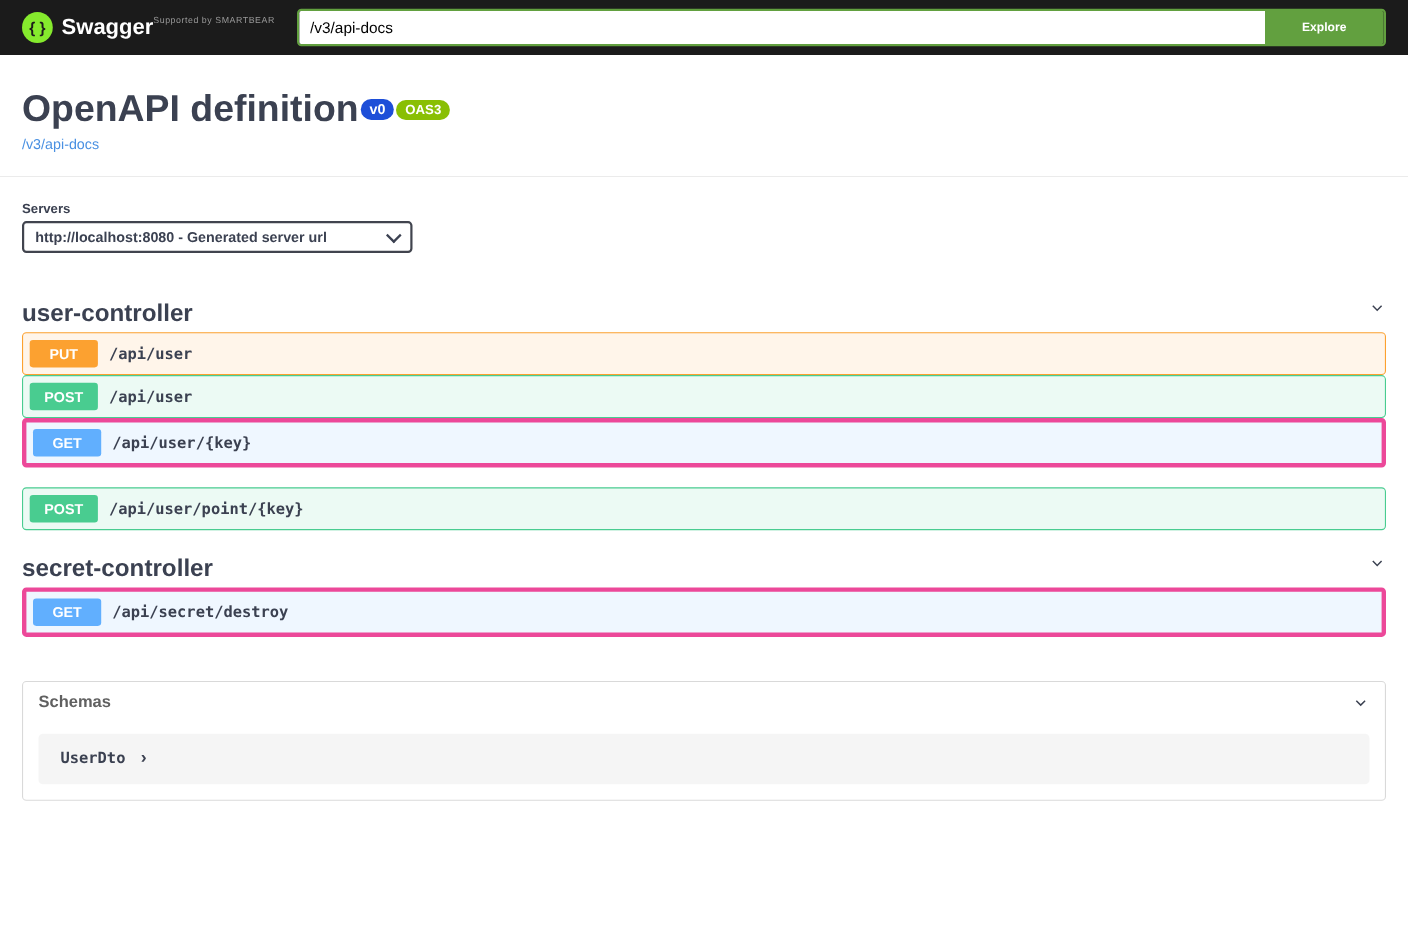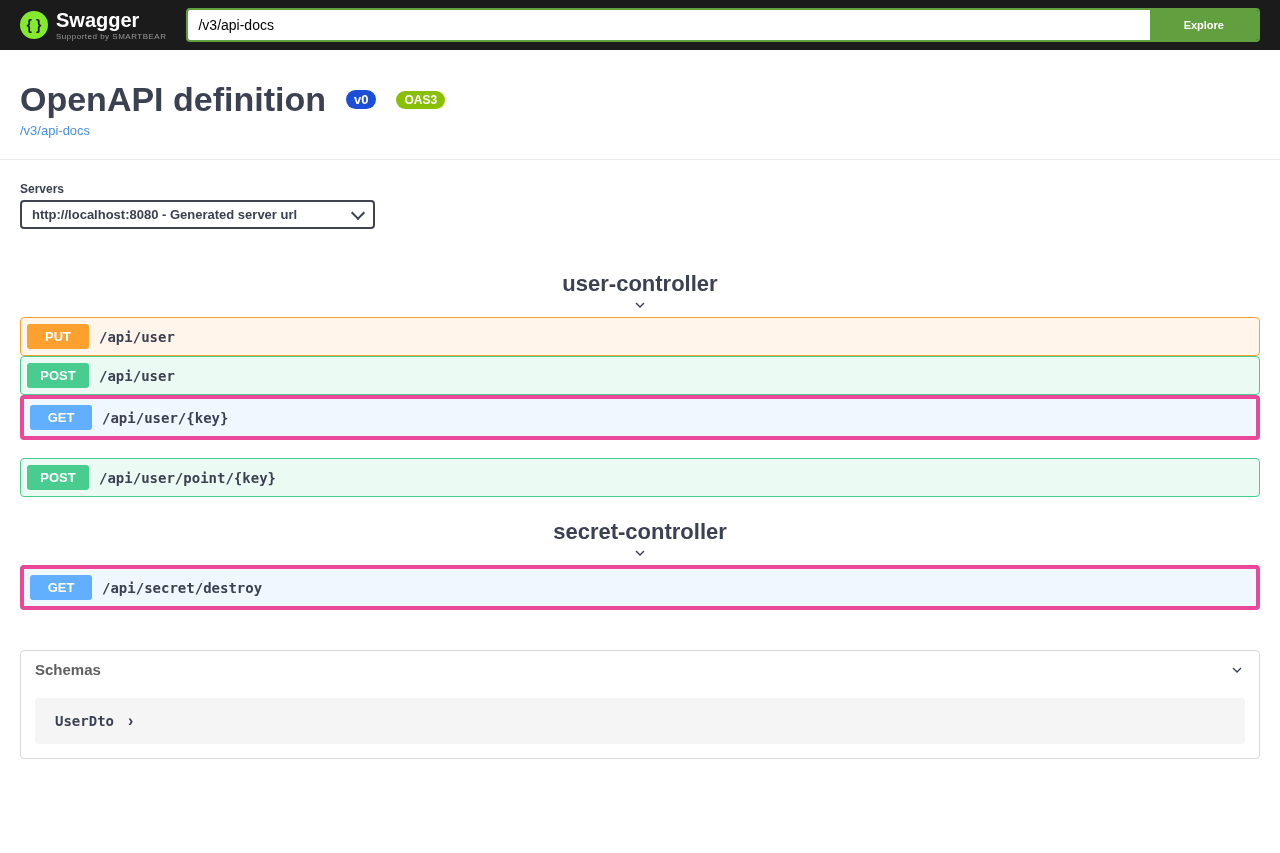--- a/index.html
+++ b/index.html
@@ -1,38 +1,38 @@
 <!DOCTYPE html>
 <html><head>
 <meta charset="utf-8">
 <style>
 * { box-sizing: border-box; margin: 0; padding: 0; }
 body { font-family: -apple-system, BlinkMacSystemFont, "Segoe UI", sans-serif; background: #fff; color: #3b4151; }
 .topbar { background: #1b1b1b; padding: 8px 20px; display: flex; align-items: center; gap: 20px; }
 .logo-wrap { display: flex; align-items: center; gap: 8px; }
 .logo-icon { width: 28px; height: 28px; border-radius: 50%; background: #85ea2d; display: flex; align-items: center; justify-content: center; color: #1b1b1b; font-weight: bold; font-size: 14px; }
-.logo-text { display: flex; flex-direction: column; }
+.logo-text { display: flex; flex-direction: row; }
 .logo-main { color: #fff; font-size: 20px; font-weight: 600; }
 .logo-sub { color: #999; font-size: 8px; letter-spacing: 0.5px; }
 .search-wrap { flex: 1; display: flex; border: 2px solid #62a03f; border-radius: 4px; overflow: hidden; }
 .search-input { flex: 1; padding: 7px 10px; border: none; font-size: 14px; outline: none; background: #fff; font-family: inherit; }
 .explore-btn { background: #62a03f; color: #fff; border: none; padding: 0 34px; font-size: 11px; font-weight: 700; cursor: pointer; font-family: inherit; }
 .info { padding: 30px 20px 20px; border-bottom: 1px solid rgba(0,0,0,0.08); }
-.title-row { display: flex; align-items: center; gap: 20px; }
+.title-row { display: flex; align-items: center; gap: 2px; }
 .title { font-size: 34px; font-weight: 700; color: #3b4151; }
 .version-badge { background: #1d4ed8; color: #fff; font-size: 13px; font-weight: 700; padding: 2px 8px; border-radius: 12px; }
 .oas-badge { background: #89bf04; color: #fff; font-size: 12px; font-weight: 700; padding: 2px 8px; border-radius: 10px; }
 .docs-link { color: #4990e2; font-size: 13px; margin-top: 4px; display: inline-block; cursor: pointer; }
 .servers-section { padding: 22px 20px 10px; }
 .servers-label { font-size: 12px; font-weight: 700; color: #3b4151; }
 .server-select { margin-top: 4px; border: 2px solid #41444e; border-radius: 4px; padding: 5px 30px 5px 10px; font-size: 13px; font-weight: 700; color: #3b4151; background: #fff; cursor: pointer; position: relative; display: inline-flex; align-items: center; gap: 10px; min-width: 355px; }
 .server-select::after { content: ''; position: absolute; right: 10px; top: 50%; width: 8px; height: 8px; border-right: 2px solid #3b4151; border-bottom: 2px solid #3b4151; transform: translateY(-70%) rotate(45deg); }
 .tags { padding: 10px 20px 20px; }
 .tag-section { margin-top: 18px; }
-.tag-header { display: flex; justify-content: space-between; align-items: center; cursor: pointer; padding: 4px 0; flex-direction: column; }
+.tag-header { display: flex; justify-content: space-between; cursor: pointer; padding: 4px 0; }
 .tag-name { font-size: 22px; font-weight: 700; color: #3b4151; }
 .chevron { width: 16px; height: 16px; }
 .chevron svg { stroke: #3b4151; stroke-width: 2; fill: none; }
 .op { margin-top: 0; border-radius: 4px; display: flex; align-items: center; padding: 6px; cursor: pointer; }
 .op-put { background: rgba(252,161,48,0.1); border: 1px solid #fca130; }
 .op-post { background: rgba(73,204,144,0.1); border: 1px solid #49cc90; }
 .op-get { background: rgba(97,175,254,0.1); border: 4px solid #ec4899; }
 .method { color: #fff; font-size: 13px; font-weight: 700; padding: 5px 0; border-radius: 3px; width: 62px; text-align: center; margin-right: 10px; }
 .m-put { background: #fca130; }
 .m-post { background: #49cc90; }

